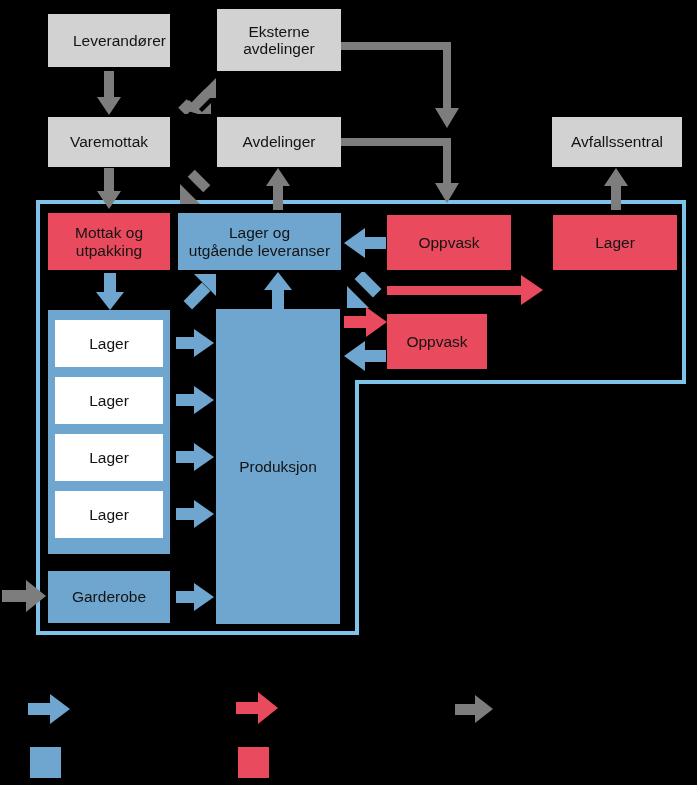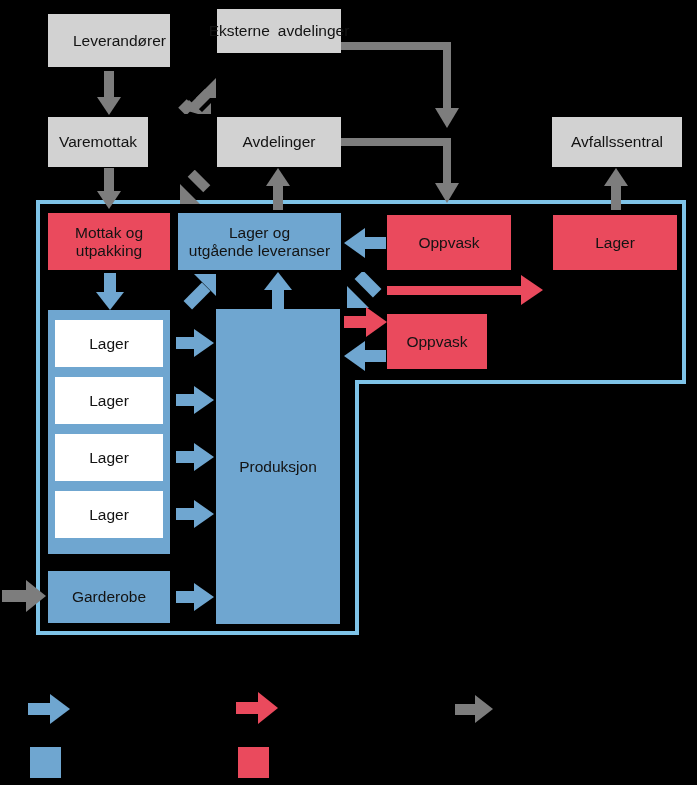--- a/index.html
+++ b/index.html
@@ -49,26 +49,26 @@
   <div class="zone-edge" style="left:355px;top:380px;width:4px;height:255px;"></div>
 
   <div class="zone-edge" style="left:36px;top:631px;width:323px;height:4px;"></div>
 
   <div class="zone-edge" style="left:36px;top:200px;width:4px;height:435px;"></div>
 
   <div class="node gray" style="left:48px;top:14px;width:122px;height:53px;justify-content:flex-end;">
     <span>Leverandører</span>
   </div>
 
-  <div class="node gray" style="left:217px;top:9px;width:124px;height:44px;justify-content:center;">
+  <div class="node gray" style="left:217px;top:9px;width:124px;height:62px;flex-direction:column;justify-content:center;">
     <span>Eksterne</span>
     <span>avdelinger</span>
   </div>
 
-  <div class="node gray" style="left:48px;top:117px;width:100px;height:50px;">
+  <div class="node gray" style="left:48px;top:117px;width:122px;height:50px;">
     <span>Varemottak</span>
   </div>
 
   <div class="node gray" style="left:217px;top:117px;width:124px;height:50px;">
     <span>Avdelinger</span>
   </div>
 
   <div class="node gray" style="left:552px;top:117px;width:130px;height:50px;">
     <span>Avfallssentral</span>
   </div>

